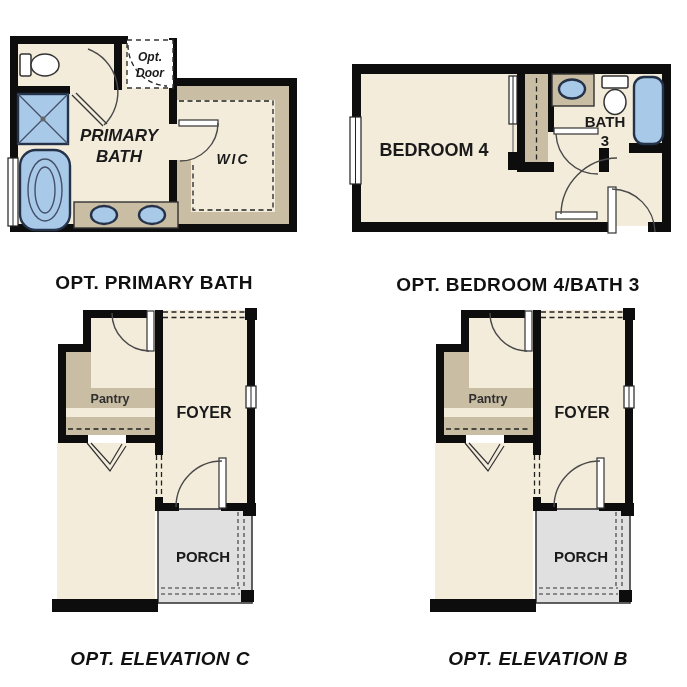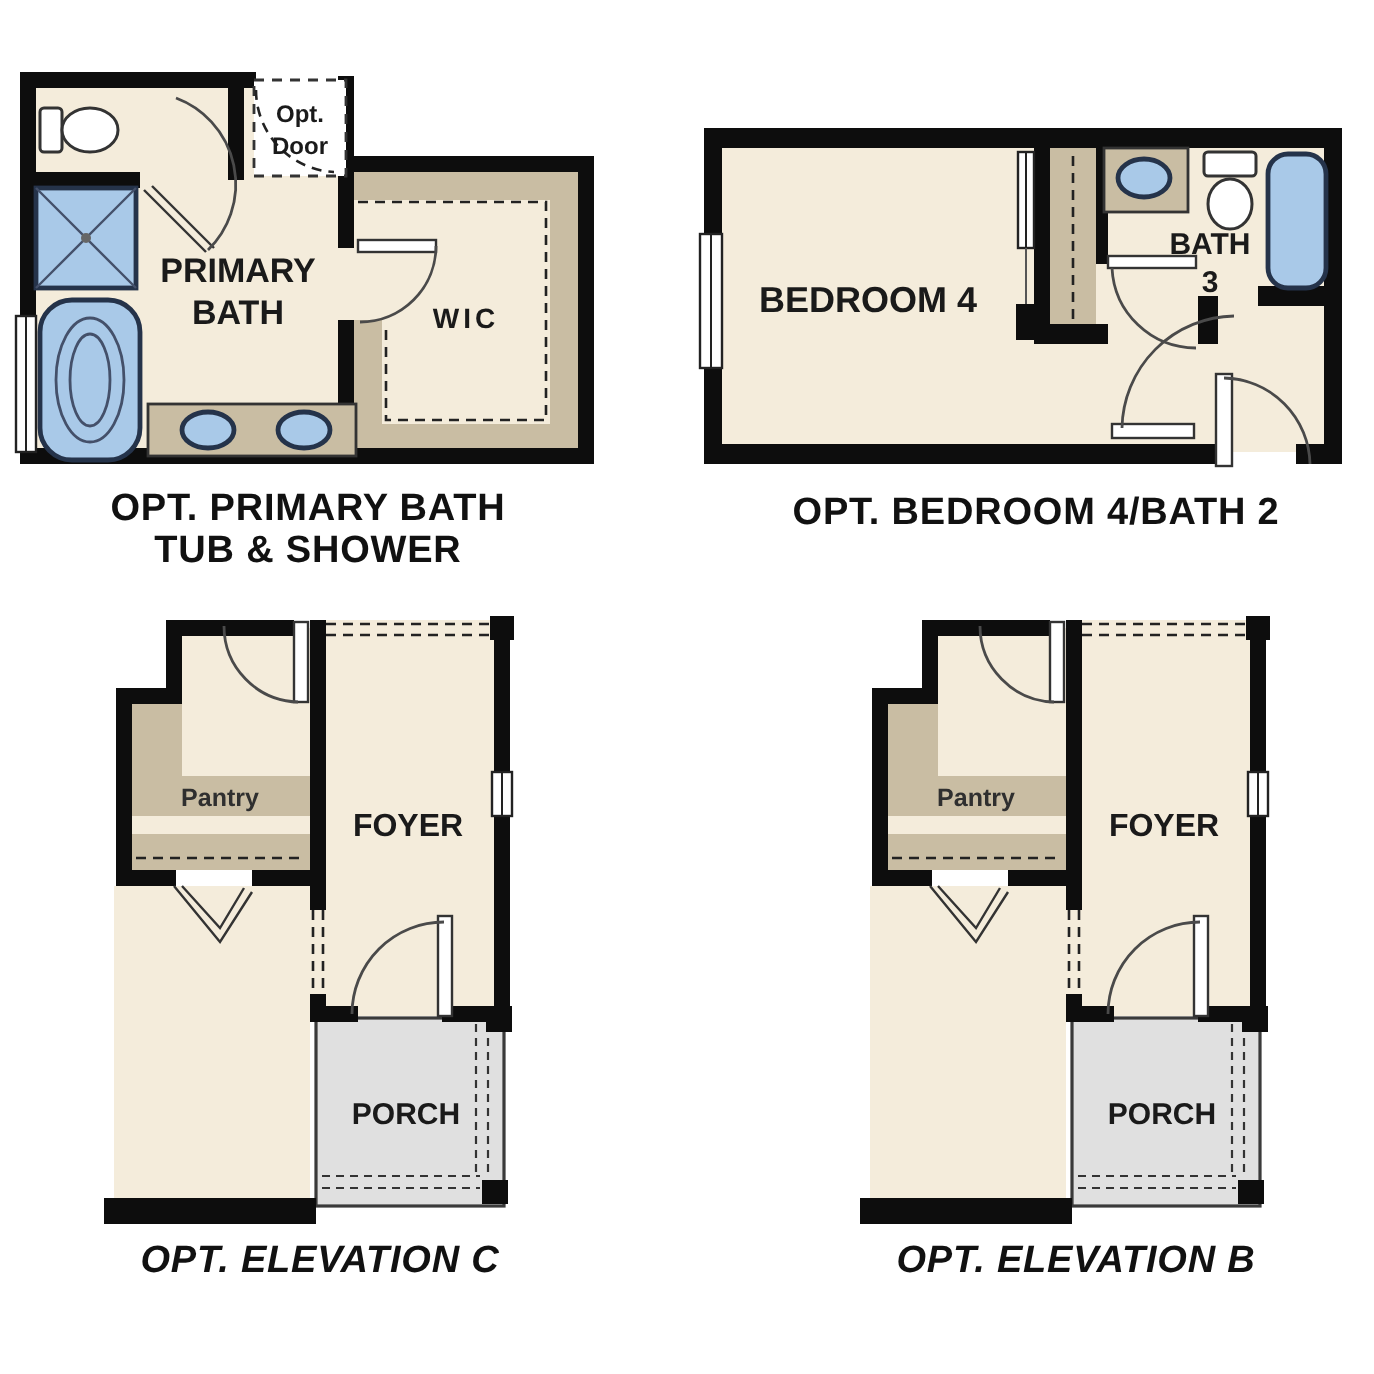--- a/index.html
+++ b/index.html
@@ -5,20 +5,21 @@
   html,body{margin:0;padding:0;}
   body{
     width:687px;height:687px;position:relative;background:#ffffff;
     font-family:"Liberation Sans", sans-serif;overflow:hidden;
   }
   .plan{position:absolute;}
   .caption{
     position:absolute;text-align:center;color:#111;
     font-weight:bold;font-size:19px;line-height:21px;letter-spacing:.4px;
     font-family:"Liberation Sans", sans-serif;
+    margin-top:28px;
   }
   svg{display:block;}
   .wall{fill:var(--wall);}
   .room{fill:var(--room_fill);}
   .tan{fill:var(--tan_fill);stroke:none;}
   .tan-edged{fill:var(--tan_fill);stroke:#333;stroke-width:1.4;}
   .porch{fill:var(--porch_fill);stroke:#3a3a3a;stroke-width:1.6;}
   .blue{fill:var(--fixture_blue);stroke:var(--fixture_stroke);stroke-width:2.4;}
   .whitefix{fill:#ffffff;stroke:#333;stroke-width:1.5;}
   .leaf{fill:#ffffff;stroke:#333;stroke-width:1.2;}
@@ -35,21 +36,21 @@
   .t-18{font-weight:bold;font-size:18px;}
   .t-16{font-weight:bold;font-size:16px;}
   .t-15{font-weight:bold;font-size:15px;}
   .t-wic{font-weight:600;font-size:14px;letter-spacing:2px;}
   .t-small{font-weight:600;font-size:12px;}
   .t-pantry{font-weight:600;font-size:12.5px;fill:#2f2f2f;}
 </style>
 </head>
 <body style="background: rgb(255, 255, 255);">
 
-<div class="plan" style="left:6px;top:28px;">
+<div class="plan" style="left:6px;top:28px;font-style:italic;">
   <svg width="296" height="208" viewBox="6 28 296 208">
 
     <rect x="14" y="40" width="160" height="188" class="room"></rect>
     <rect x="170" y="82" width="124" height="146" class="room"></rect>
 
     <g>
       <rect x="177" y="86" width="112" height="140" class="tan"></rect>
       <rect x="191" y="100" width="84" height="112" class="room"></rect>
       <rect x="177" y="100" width="14" height="60" class="room"></rect>
       <path d="M 179,101 H 273 V 210 H 193 V 163" class="dash"></path>
@@ -115,21 +116,20 @@
       <text x="150" y="77" text-anchor="middle" class="t-small">Door</text>
     </g>
 
     <text x="119" y="141" text-anchor="middle" class="t-17">PRIMARY</text>
     <text x="119" y="162" text-anchor="middle" class="t-17">BATH</text>
     <text x="233" y="164" text-anchor="middle" class="t-wic">WIC</text>
   </svg>
 </div>
 <div class="caption" style="left:8px;top:244px;width:292px;">
   <div>OPT. PRIMARY BATH</div>
-  <div>TUB &amp; SHOWER</div>
 </div>
 
 <div class="plan" style="left:348px;top:60px;">
   <svg width="340" height="180" viewBox="348 60 340 180">
     <rect x="356" y="70" width="311" height="156" class="room"></rect>
 
     <g>
       <rect x="525" y="74" width="23" height="90" class="tan"></rect>
       <line x1="536.5" y1="78" x2="536.5" y2="160" class="dash"></line>
     </g>
@@ -183,21 +183,21 @@
       <rect x="608" y="187" width="8" height="46" class="leaf"></rect>
       <path d="M 612,189 A 44,44 0 0 1 655,232" class="arc"></path>
     </g>
 
     <text x="434" y="156" text-anchor="middle" class="t-18">BEDROOM 4</text>
     <text x="605" y="127" text-anchor="middle" class="t-15">BATH</text>
     <text x="605" y="146" text-anchor="middle" class="t-15">3</text>
   </svg>
 </div>
 <div class="caption" style="left:350px;top:246px;width:336px;">
-  <div>OPT. BEDROOM 4/BATH 2</div>
+  <div>OPT. BEDROOM 4/BATH 3</div>
 </div>
 
 <div class="plan" style="left:50px;top:303px;">
   <svg width="212" height="314" viewBox="50 303 212 314">
 
     <rect x="88" y="314" width="67" height="76" class="room"></rect>
     <rect x="66" y="352" width="89" height="56" class="tan"></rect>
     <rect x="91" y="352" width="64" height="36" class="room"></rect>
     <rect x="66" y="408" width="89" height="9" class="room"></rect>
     <g>

